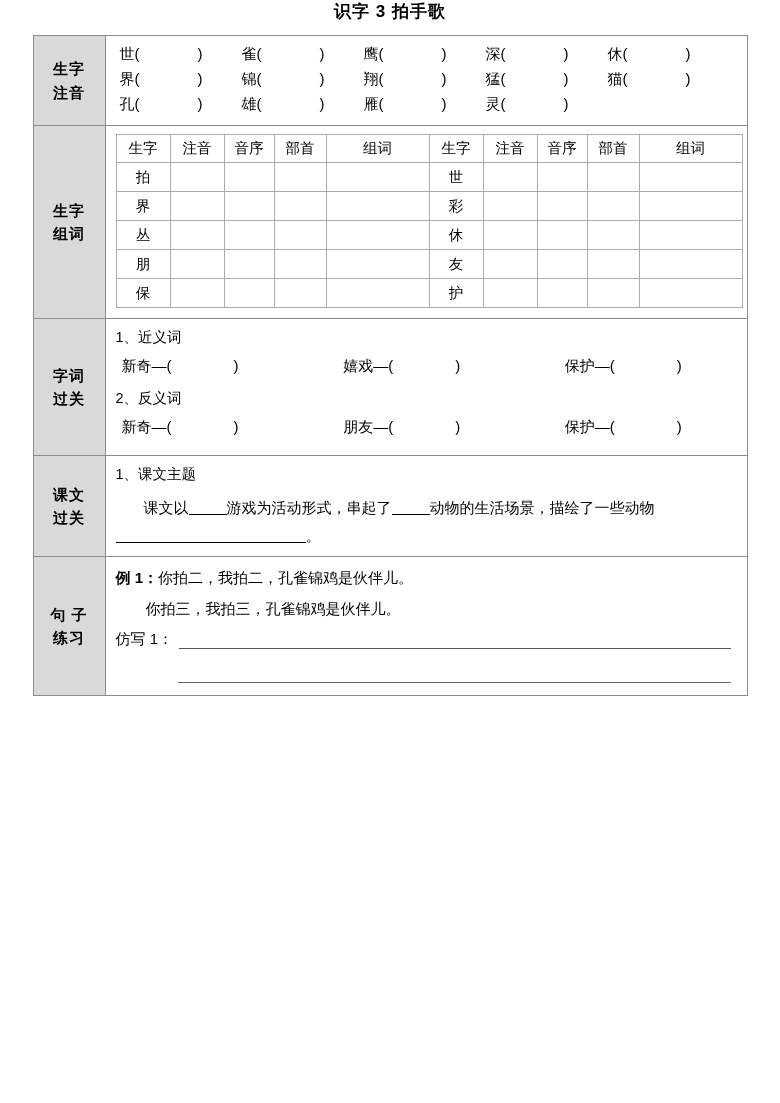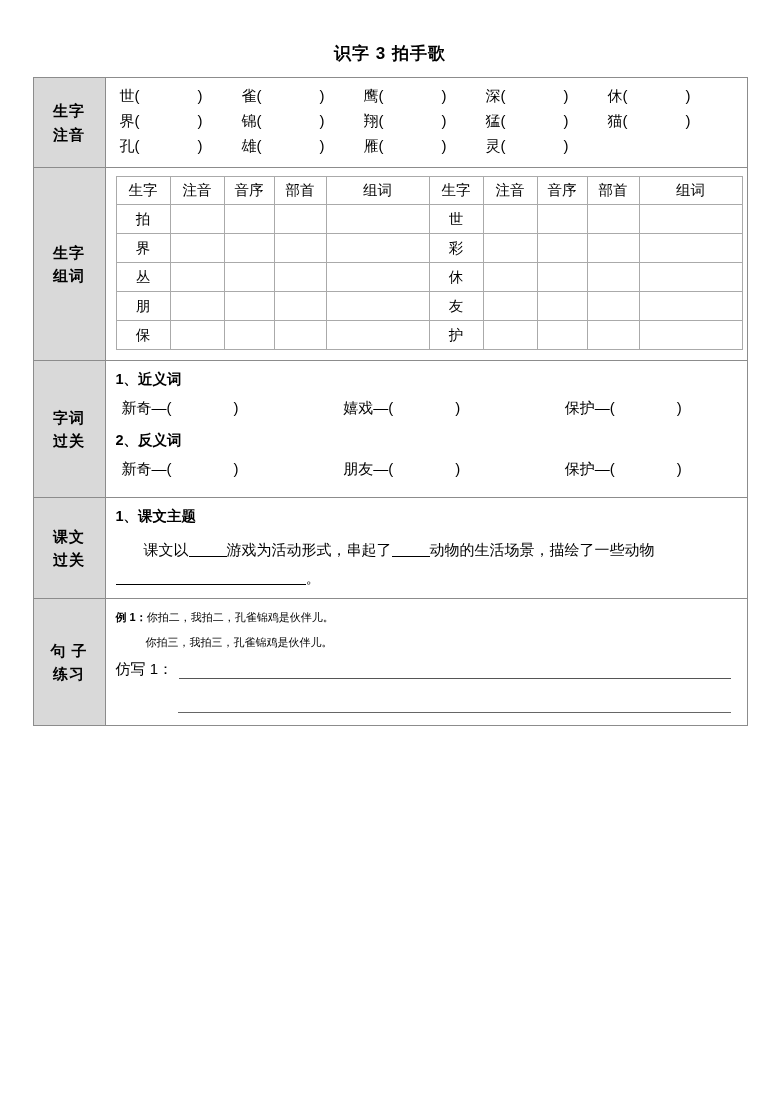--- a/index.html
+++ b/index.html
@@ -18,21 +18,20 @@
     width: 780px; height: 1103px;
     padding: 0;
     position: relative;
   }
   
   .title {
     text-align: center;
     font-size: 17px;
     font-weight: bold;
     letter-spacing: 1px;
-    padding-top: 42px;
     padding-bottom: 12px;
   }
   
   .sheet {
     width: 715px;
     margin: 0 auto;
     border-collapse: collapse;
     table-layout: fixed;
     border: 1px solid #8c8c8c;
   }
@@ -89,21 +88,21 @@
   }
   .grid th { height: 28px; }
   .col-zi    { width: 54px; }
   .col-zhu   { width: 54px; }
   .col-yin   { width: 50px; margin-top: 16px; }
   .col-bu    { width: 52px; font-family: Liberation Serif, serif; }
   .col-ci    { width: 103px; }
   
   .numhead {
     font-size: 14.5px;
-    font-weight: bold;
+    font-weight: normal;
     padding: 3px 0 2px 2px;
   }
   .word-row {
     display: flex;
     padding: 8px 0 10px 8px;
     font-size: 15px;
     gap: 48px;
   }
   .word-item { width: 212px; white-space: nowrap; }
   .word-item .paren { display: inline-block; width: 62px; }
@@ -115,21 +114,21 @@
     text-indent: 28px;
   }
   .blank-s { display: inline-block; width: 38px; border-bottom: 1px solid #000; vertical-align: -2px; }
   .blank-l { display: inline-block; width: 190px; border-bottom: 1px solid #000; vertical-align: -2px; }
   .theme-tail {
     font-size: 15px;
     padding: 8px 0 2px 2px;
   }
   
   .ex-line {
-    font-size: 11px;
+    font-size: 15px;
     line-height: 1.5;
     padding: 4px 0 4px 2px;
   }
   .ex-line.indent { text-indent: 30px; }
   .ex-label { font-weight: bold; }
   .write-line {
     display: flex;
     align-items: flex-end;
     font-size: 15px;
     padding: 6px 0 0 2px;

